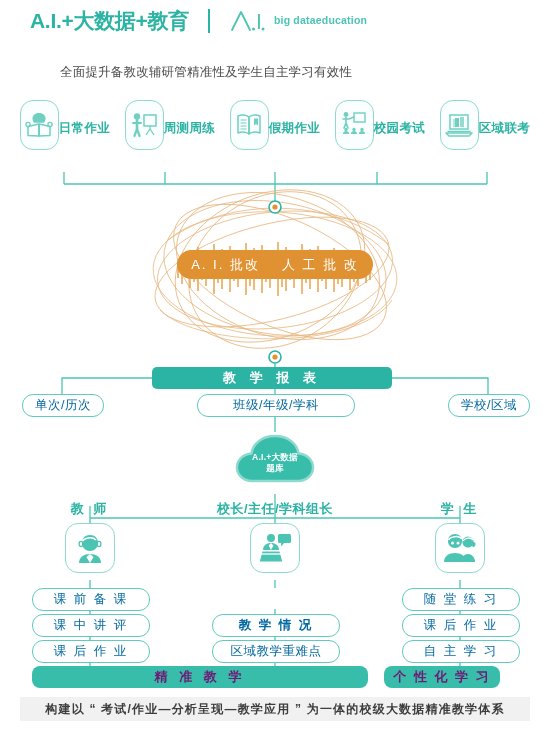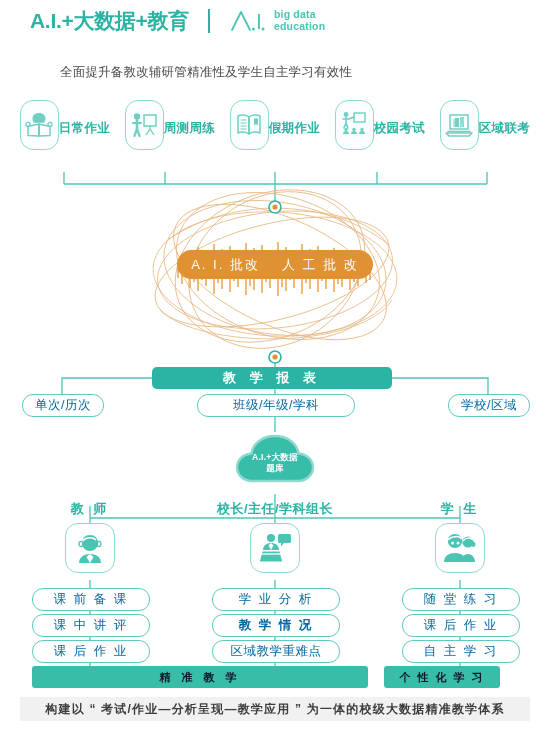--- a/index.html
+++ b/index.html
@@ -8,21 +8,21 @@
     font-family:"Liberation Sans","DejaVu Sans",sans-serif;
     -webkit-font-smoothing:antialiased;overflow:hidden;
   }
   .page{position:relative;width:550px;height:740px;}
 
   
   .header{position:absolute;left:30px;top:7px;display:flex;align-items:center;gap:19px;}
   .logo-cn{font-size:21px;font-weight:bold;color:#2bb3a3;letter-spacing:-.3px;white-space:nowrap;}
   .logo-div{width:2px;height:24px;background:#2bb3a3;}
   .logo-mark{display:flex;align-items:center;gap:5px;}
-  .logo-en{display:flex;flex-direction:column;line-height:1.12;font-size:10.5px;
+  .logo-en{display:flex;flex-direction:row;line-height:1.12;font-size:10.5px;
            font-weight:bold;color:#4cc4b4;letter-spacing:.2px;}
 
   .subtitle{position:absolute;left:60px;top:64px;font-size:12.5px;color:#4a4a4a;letter-spacing:.2px;}
 
   
   .icon-row{position:absolute;left:20px;top:100px;width:510px;display:flex;justify-content:space-between;}
   .icon-cell{width:90px;display:flex;flex-direction:row;align-items:center;}
   .icon-box{width:48px;height:48px;border:1.5px solid #8fd9cf;border-radius:13px;
             background:#fbfefe;display:flex;align-items:center;justify-content:center;}
   .icon-label{margin-top:7px;font-size:12.5px;font-weight:bold;color:#2bb3a3;letter-spacing:.3px;white-space:nowrap;}
@@ -51,23 +51,23 @@
   .cloud-text{position:absolute;left:0;top:20px;width:94px;text-align:center;color:#fff;
               font-size:8.6px;font-weight:bold;line-height:1.25;letter-spacing:.2px;}
 
   
   .role{position:absolute;width:120px;text-align:center;z-index:3;}
   .role-title{font-size:13px;font-weight:bold;color:#2bb3a3;letter-spacing:3px;}
   .role-avatar{margin:5px auto 0;width:48px;height:48px;border:1.5px solid #8fd9cf;border-radius:13px;
                background:#fff;display:flex;align-items:center;justify-content:center;}
 
   
-  .solid-bar{position:absolute;height:22px;border-radius:3px;background:#38bdaa;
-             display:flex;align-items:center;justify-content:center;color:#0f172a;
-             font-size:11px;font-weight:bold;letter-spacing:4px;z-index:3;white-space:nowrap;}
+  .solid-bar{position:absolute;height:22px;border-radius:8px;background:#38bdaa;
+             display:flex;align-items:center;justify-content:center;color:#701a75;
+             font-size:13px;font-weight:bold;letter-spacing:4px;z-index:3;white-space:nowrap;}
 
   
   .footer{position:absolute;left:20px;top:697px;width:510px;height:24px;background:#f1f1f1;
           display:flex;align-items:center;justify-content:center;
           font-size:12px;font-weight:bold;color:#3d3d3d;letter-spacing:1.2px;white-space:nowrap;}
 </style>
 </head>
 <body>
 
 <div class="page">
@@ -299,21 +299,20 @@
         <circle cx="11.5" cy="14" r="1.5" fill="#ffffff"></circle>
         <circle cx="17" cy="14" r="1.5" fill="#ffffff"></circle>
       </svg>
     </div>
   </div>
 
   <div class="pill" style="left:32px;top:588px;width:116px;">课 前 备 课</div>
   <div class="pill" style="left:32px;top:614px;width:116px;">课 中 讲 评</div>
   <div class="pill" style="left:32px;top:640px;width:116px;">课 后 作 业</div>
 
-  <div class="pill" style="left:212px;top:588px;width:126px;">学 业 分 析</div>
   <div class="pill" style="left:212px;top:614px;width:126px;font-weight:bold;">教 学 情 况</div>
   <div class="pill tight" style="left:212px;top:640px;width:126px;">区域教学重难点</div>
 
   <div class="pill" style="left:402px;top:588px;width:116px;">随 堂 练 习</div>
   <div class="pill" style="left:402px;top:614px;width:116px;">课 后 作 业</div>
   <div class="pill" style="left:402px;top:640px;width:116px;">自 主 学 习</div>
 
   <div class="solid-bar" style="left:32px;top:666px;width:336px;">精 准 教 学</div>
   <div class="solid-bar" style="left:384px;top:666px;width:116px;letter-spacing:2px;">个 性 化 学 习</div>
 

